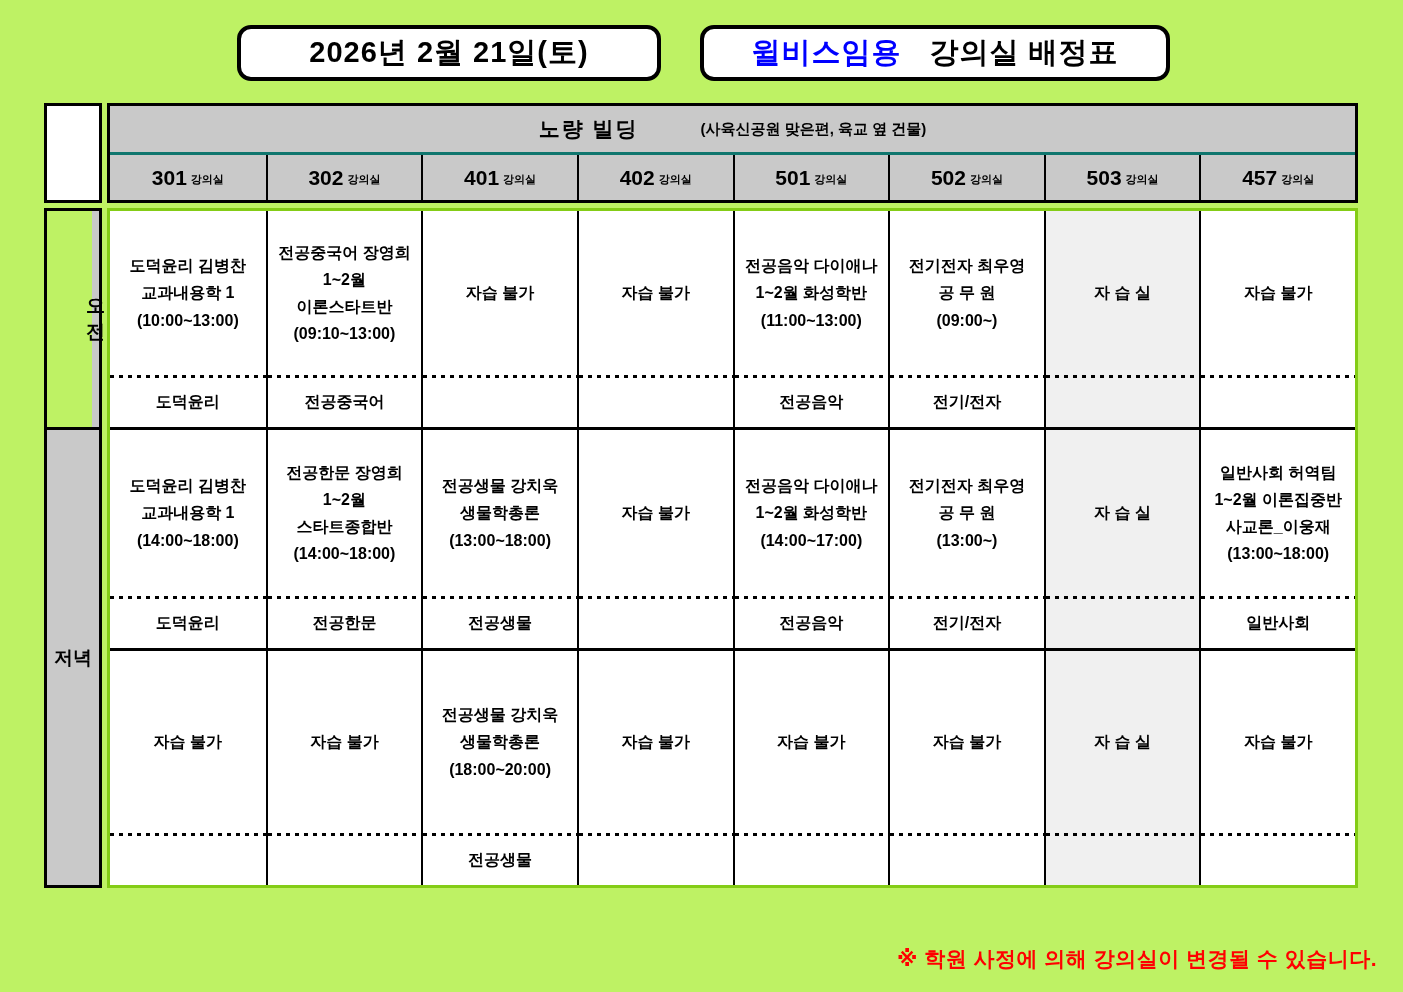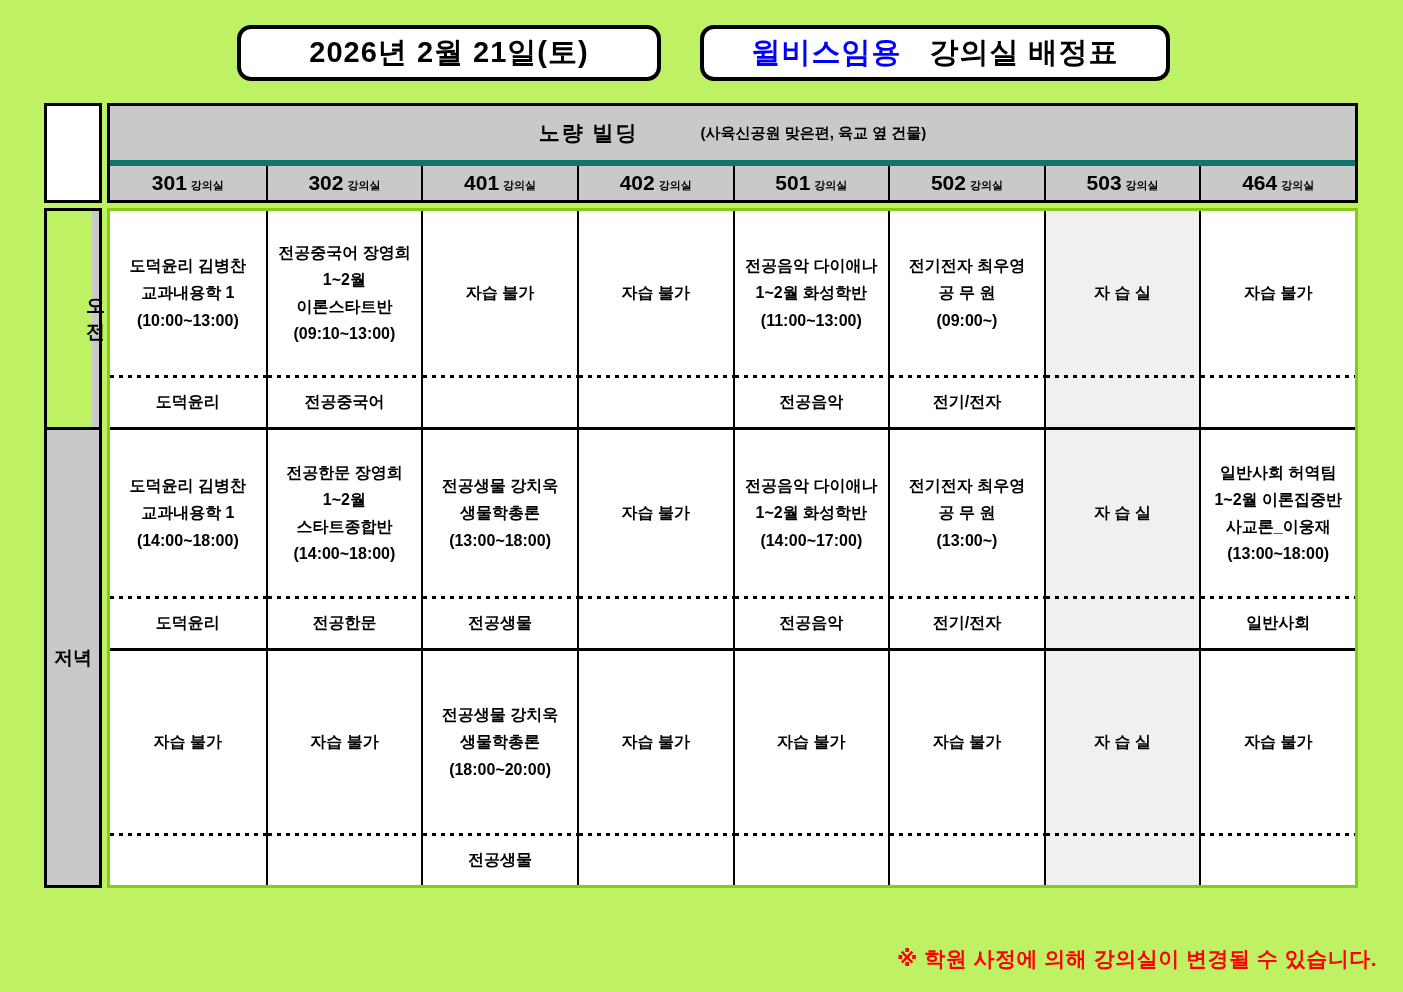--- a/index.html
+++ b/index.html
@@ -43,21 +43,21 @@
   }
 
   
   .headerBlock {
     grid-column:3; grid-row:1;
     border:3px solid #000;
     display:flex; flex-direction:column;
     background:#c9c9c9;
   }
   .bandTop {
-    height:60px; border-bottom:6px solid #0f766e;
+    height:49px; border-bottom:3px solid #0f766e;
     display:flex; align-items:center; justify-content:center;
     gap:14px;
   }
   .bandName { font-size:21px; font-weight:700; letter-spacing:2px; }
   .bandNote { font-size:15px; font-weight:700;margin-left:48px; }
   .colHead {
     flex:1; display:grid; grid-template-columns:repeat(8,1fr);
   }
   .colHeadCell {
     display:flex; align-items:center; justify-content:center; gap:4px;
@@ -179,21 +179,21 @@
           </div>
         <div class="colHeadCell">
             <span class="colNum">502</span>
             <span class="colSuffix">강의실</span>
           </div>
         <div class="colHeadCell">
             <span class="colNum">503</span>
             <span class="colSuffix">강의실</span>
           </div>
         <div class="colHeadCell">
-            <span class="colNum">464</span>
+            <span class="colNum">457</span>
             <span class="colSuffix">강의실</span>
           </div>
       </div>
     </div>
 
     <div class="periodCol">
       <div class="periodCell p-morning">오전</div>
       <div class="periodCell p-evening">저녁</div>
     </div>
 

